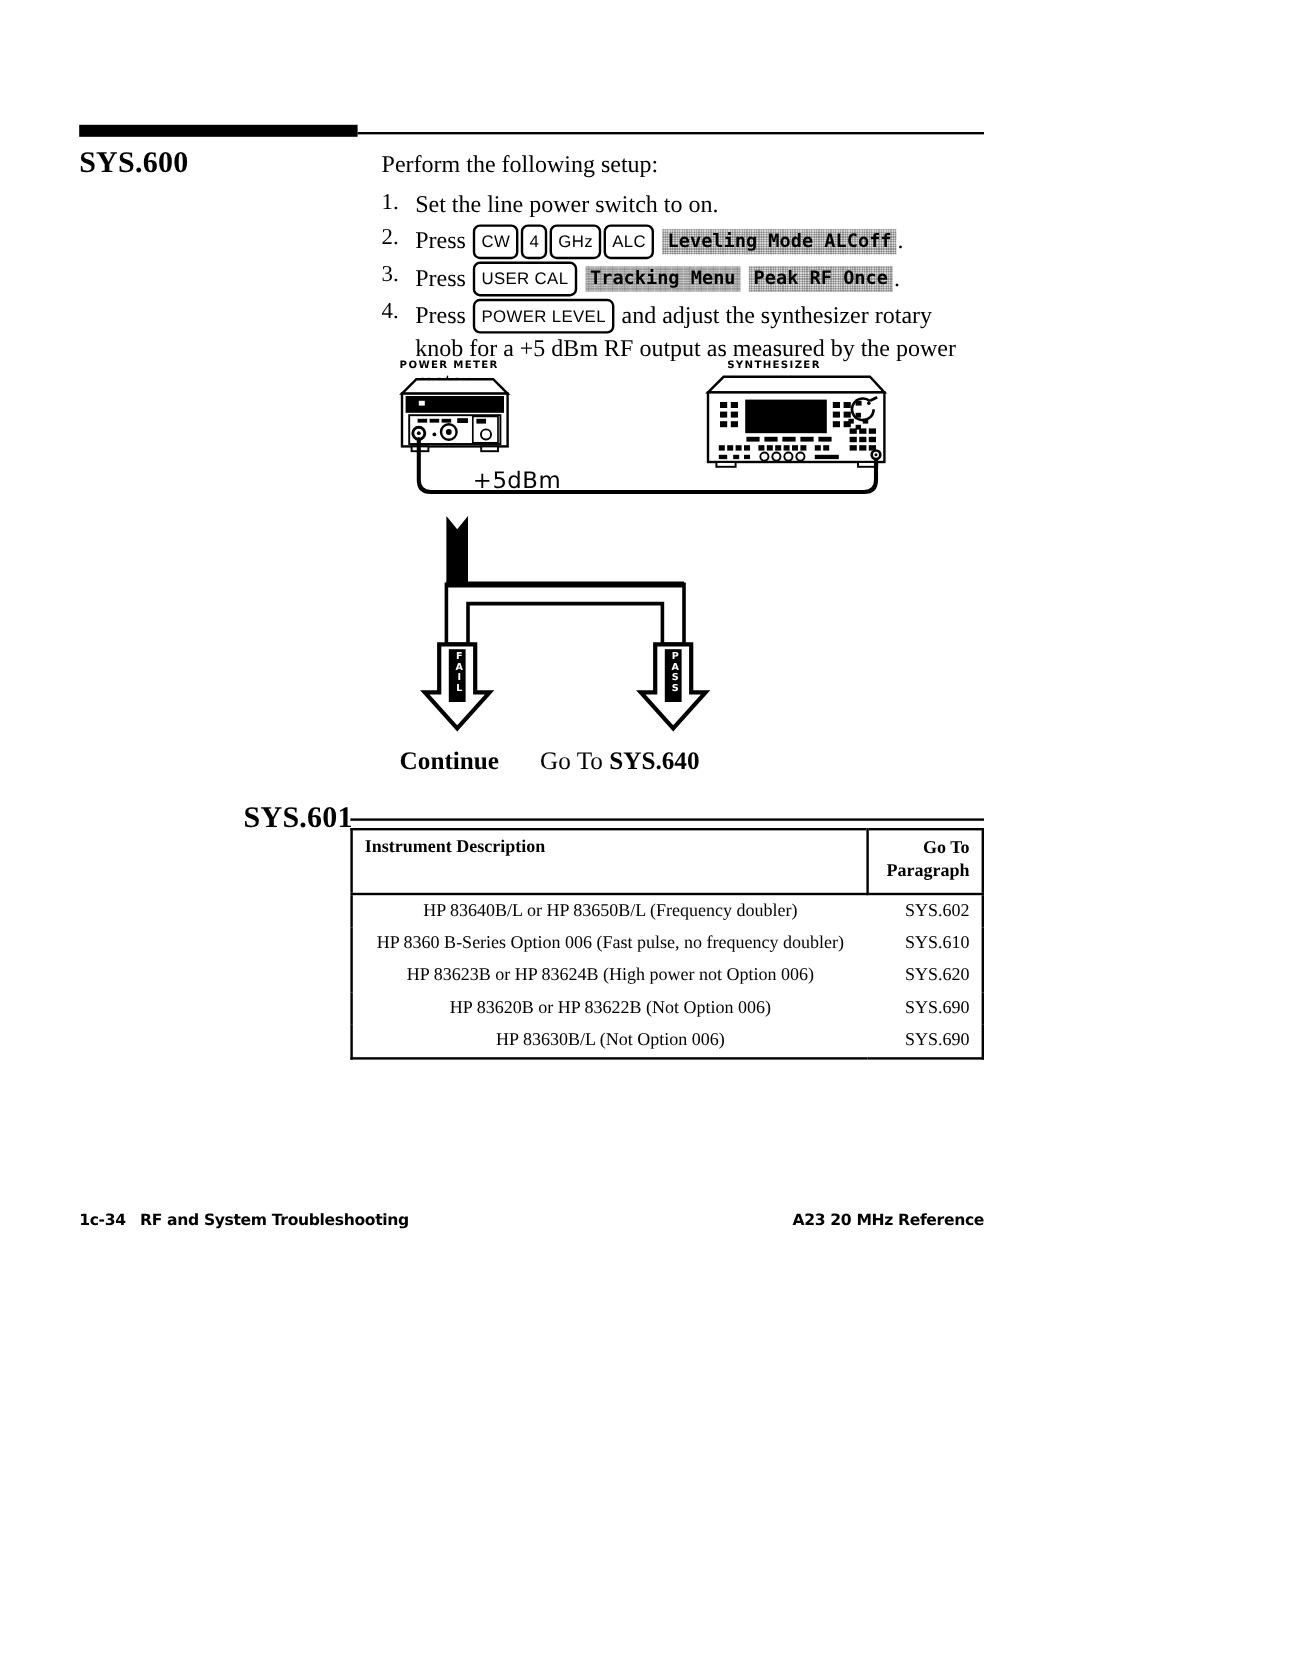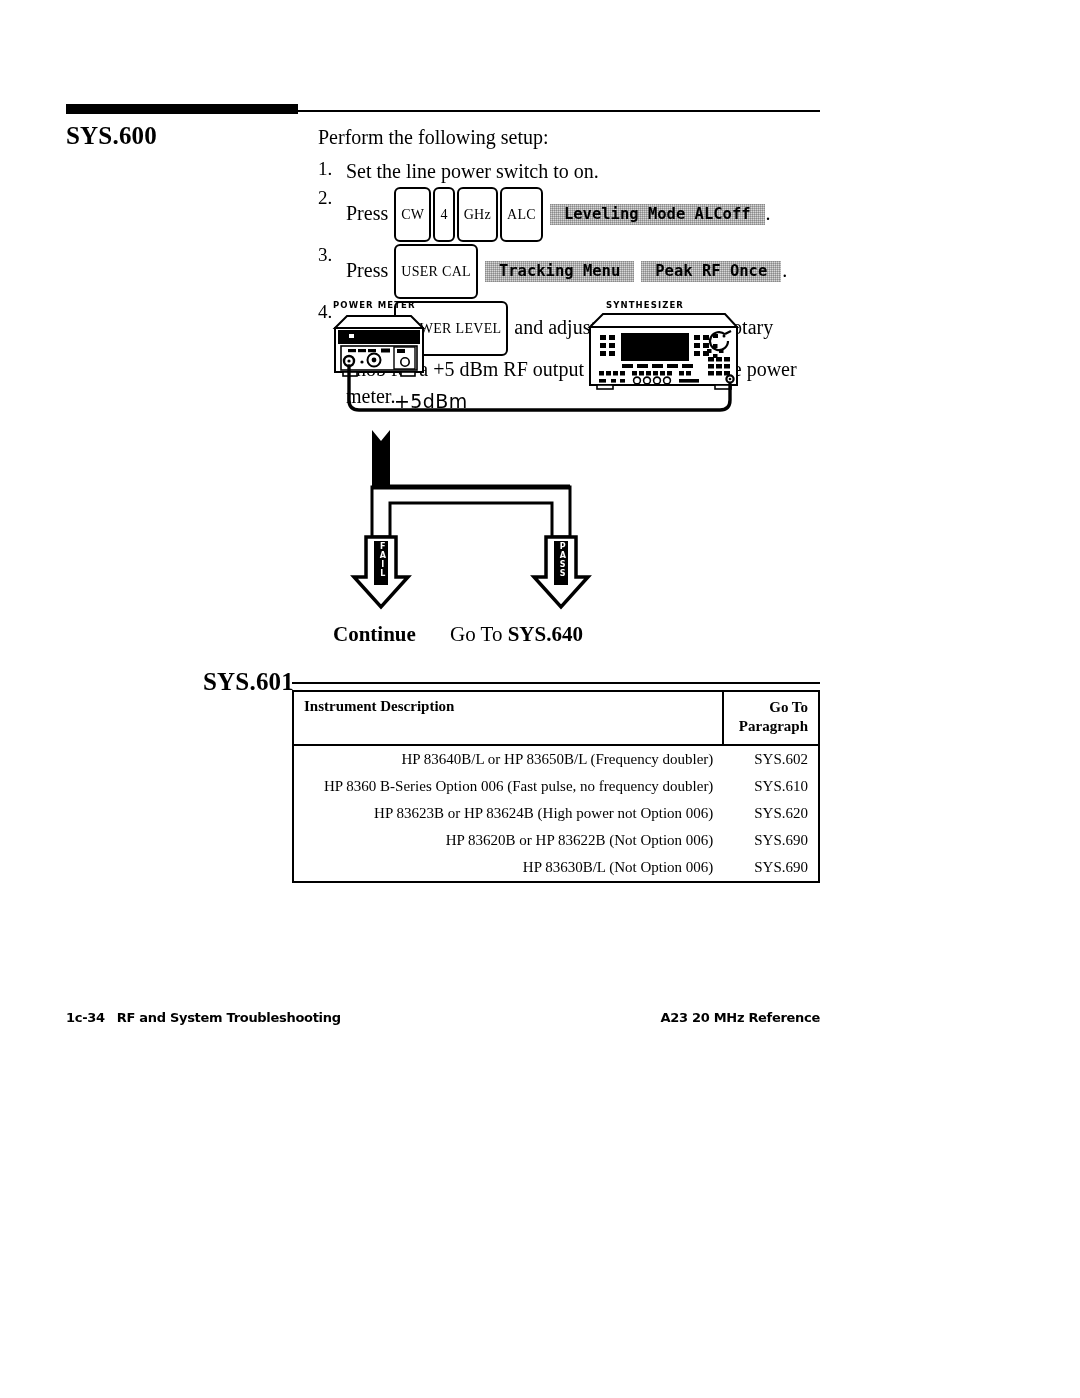--- a/index.html
+++ b/index.html
@@ -40,35 +40,35 @@
     position:absolute;left:0;top:0;width:24px;
     font-size:19px;text-align:left;
   }
   .step .body{margin-left:28px;font-size:20px;line-height:27px;}
 
   
   .hkey{
     display:inline-block;
     border:2px solid #000;
     border-radius:6px;
-    padding:17px 5px;
-    font-family:Liberation Serif, serif;
+    padding:4px 5px;
+    font-family:Liberation Sans, sans-serif;
     font-size:14px;
     line-height:17px;
     vertical-align:1px;
     margin:0 1px;
     letter-spacing:.3px;
   }
   
   .skey{
     display:inline-block;
     font-family:"DejaVu Sans Mono", monospace;
     font-size:15.5px;
     line-height:19px;
-    padding:1px 14px;
+    padding:1px 4px;
     margin:0 1px;
     vertical-align:1px;
     background:
       repeating-linear-gradient(0deg,rgba(0,0,0,.20) 0 1px,rgba(0,0,0,0) 1px 2px),
       repeating-linear-gradient(90deg,rgba(0,0,0,.20) 0 1px,rgba(0,0,0,0) 1px 2px),
       #d8d8d8;
     font-weight:bold;
   }
 
   
@@ -106,21 +106,21 @@
     vertical-align:top;
     border-bottom:2px solid #000;
   }
   th.c1{text-align:left;border-right:2px solid #000;}
   th.c2{text-align:right;white-space:nowrap;line-height:19px;}
   table.instr td{
     padding:5px 10px;
     font-size:15px;
     vertical-align:middle;
   }
-  td.c1{text-align:right;}
+  td.c1{text-align:center;}
   td.c2{text-align:right;white-space:nowrap;}
 
   
   .footer{
     position:absolute;left:66px;top:1010px;width:754px;height:20px;
     font-family:"DejaVu Sans", sans-serif;
     font-weight:bold;
     font-size:13px;
     letter-spacing:-0.3px;
   }

